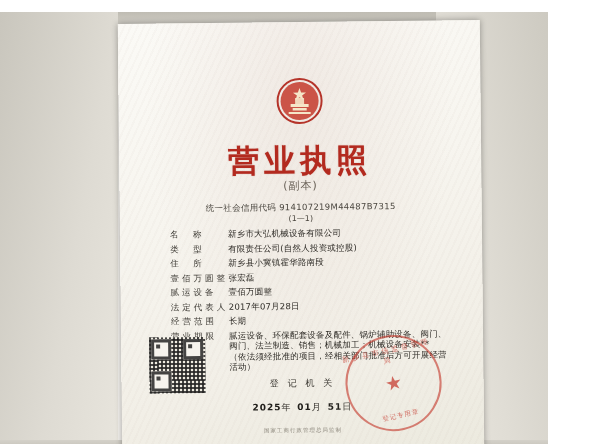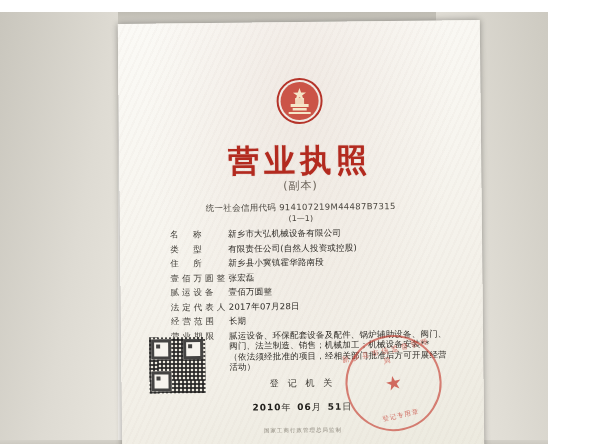--- a/index.html
+++ b/index.html
@@ -336,22 +336,22 @@
 
       <div class="seal">
         <div class="seal-text">新乡县市场监督管理局</div>
         <div class="seal-star">★</div>
         <div class="seal-text-bottom">登记专用章</div>
       </div>
 
       <div class="authority">登 记 机 关</div>
 
       <div class="issue-date">
-        <span class="num">2010</span><span>年</span>
-        <span class="num">06</span><span>月</span>
+        <span class="num">2025</span><span>年</span>
+        <span class="num">01</span><span>月</span>
         <span class="num">51</span><span>日</span>
       </div>
 
       <div class="footer-strip">国家工商行政管理总局监制</div>
 
     </div>
   </div>
 </div>
 
 </body></html>

